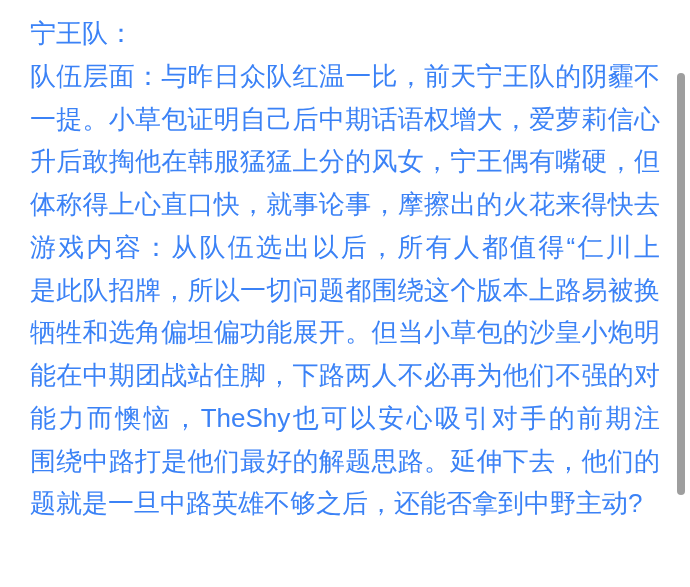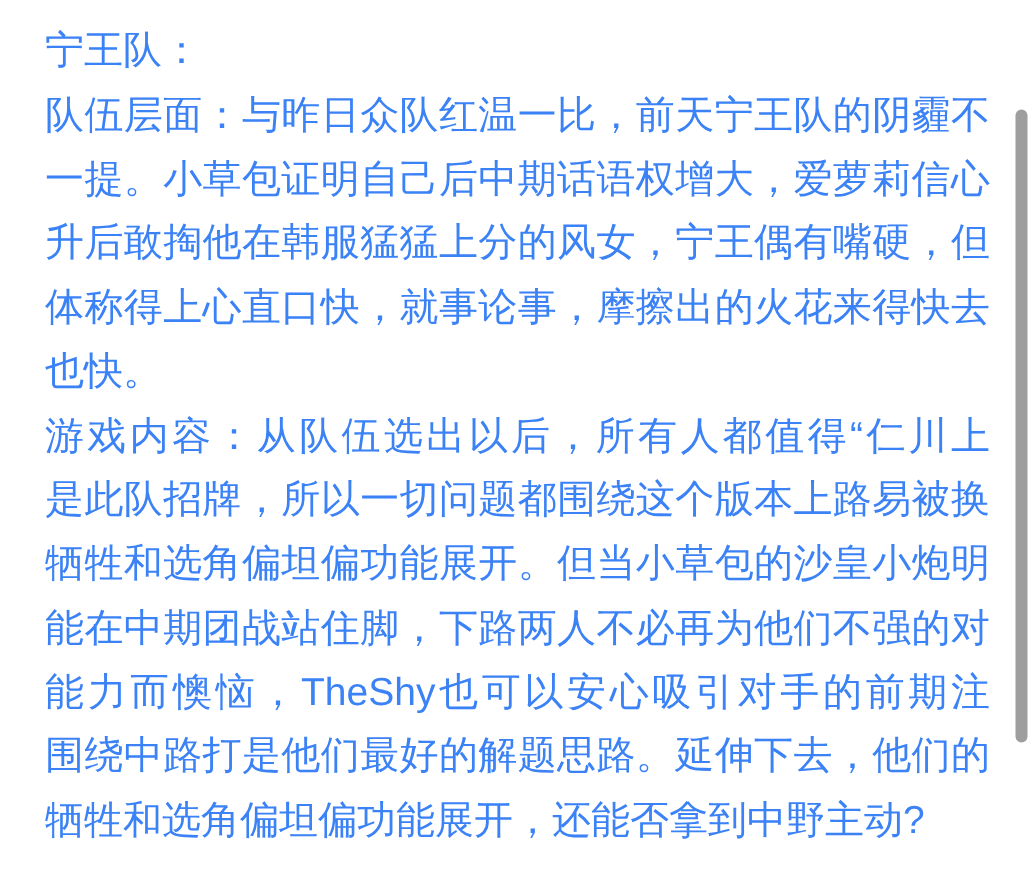--- a/index.html
+++ b/index.html
@@ -53,25 +53,24 @@
 </style>
 </head>
 <body style="background: rgb(255, 255, 255);">
 
 <div class="doc" style="color: rgb(26, 26, 26);">
     <div class="line">宁王队：</div>
     <div class="line fill">队伍层面：与昨日众队红温一比，前天宁王队的阴霾不值</div>
     <div class="line fill">一提。小草包证明自己后中期话语权增大，爱萝莉信心提</div>
     <div class="line fill">升后敢掏他在韩服猛猛上分的风女，宁王偶有嘴硬，但整</div>
     <div class="line fill">体称得上心直口快，就事论事，摩擦出的火花来得快去得</div>
-    <div class="line">也快。</div>
     <div class="line fill">游戏内容：从队伍选出以后，所有人都值得“仁川上野”当</div>
     <div class="line fill">是此队招牌，所以一切问题都围绕这个版本上路易被换线</div>
     <div class="line fill">牺牲和选角偏坦偏功能展开。但当小草包的沙皇小炮明显</div>
     <div class="line fill">能在中期团战站住脚，下路两人不必再为他们不强的对线</div>
     <div class="line fill">能力而懊恼，TheShy也可以安心吸引对手的前期注意，</div>
     <div class="line fill">围绕中路打是他们最好的解题思路。延伸下去，他们的问</div>
-    <div class="line">牺牲和选角偏坦偏功能展开，还能否拿到中野主动?</div>
+    <div class="line">题就是一旦中路英雄不够之后，还能否拿到中野主动?</div>
   </div>
 
 <div class="scrollbar-track">
   <div class="scrollbar-thumb" style="background: rgb(158, 158, 158);"></div>
 </div>
 
 </body></html>

